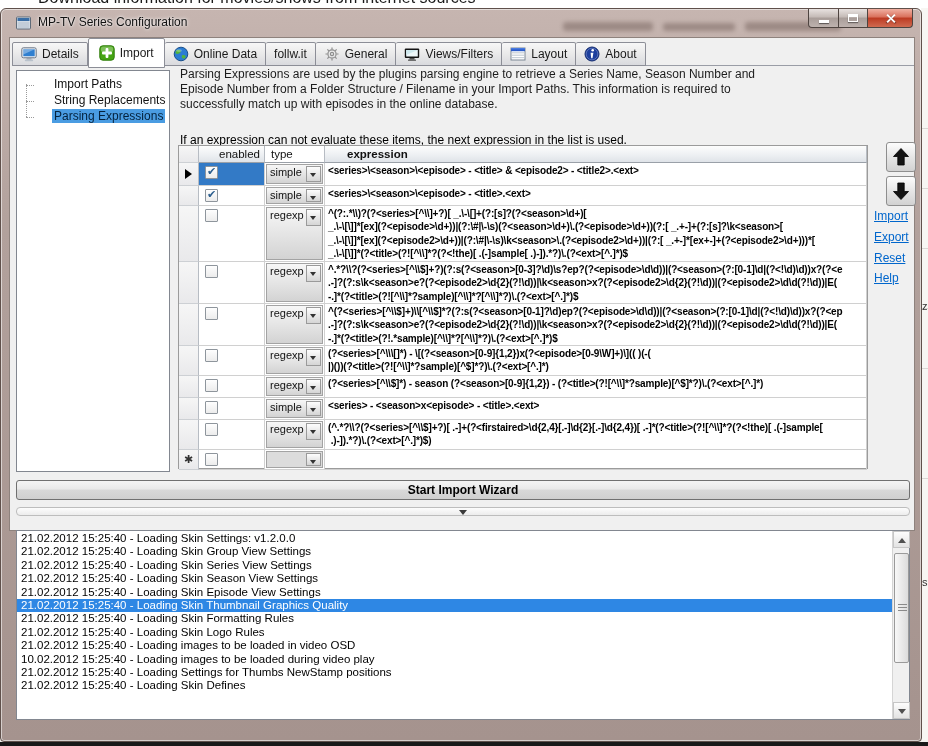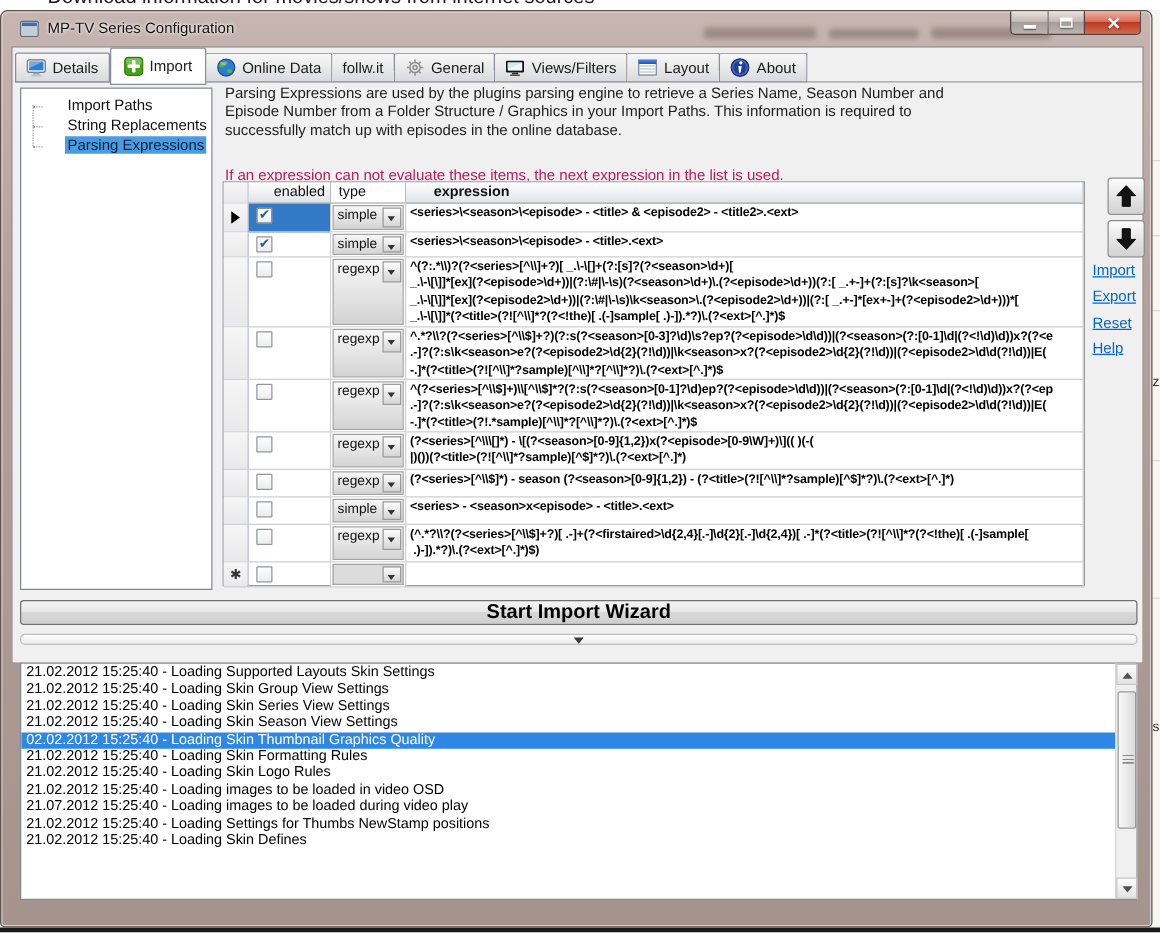--- a/index.html
+++ b/index.html
@@ -58,21 +58,21 @@
   
   .tree { position:absolute; left:6px; top:32px; width:154px; height:402px; background:#fff; border:1px solid #828790; padding-top:6px; }
   .tree::before { content:""; position:absolute; left:9px; top:13px; height:33px; border-left:1px dotted #9a9a9a; }
   .titem { position:relative; height:16px; line-height:15px; padding-left:35px; font-size:12px; color:#111; white-space:nowrap; }
   .titem::before { content:""; position:absolute; left:9px; top:8px; width:8px; border-top:1px dotted #9a9a9a; }
   .titem .tlabel { padding:0 2px; }
   .titem.selected .tlabel { background:#4a9ce2; color:#04223d; }
 
   
   .desc { position:absolute; left:170px; top:29px; width:700px; font-size:12px; color:#1c1c1c; line-height:15px; white-space:pre-line; }
-  .desc2 { position:absolute; left:170px; top:95px; width:700px; font-size:12px; color:#be185d; line-height:15px; }
+  .desc2 { position:absolute; left:170px; top:95px; width:700px; font-size:12px; color:#000000; line-height:15px; }
 
   
   .grid { position:absolute; left:168px; top:107px; width:690px; height:324px; background:#fff; border:1px solid #9b9b9b; }
   .ghead, .grow { display:flex; width:100%; }
   .ghead { height:17px; }
   .gcell { border-right:1px solid #d0d0d0; border-bottom:1px solid #d0d0d0; overflow:hidden; position:relative; }
   .hcell { background:linear-gradient(#fdfdfd, #eceff2 60%, #dfe3e8); border-right:1px solid #b7bcc3; border-bottom:1px solid #9aa0a8; font-size:11.5px; color:#111; line-height:16px; white-space:nowrap; }
   .c-rowhdr { width:20px; flex:0 0 20px; background:linear-gradient(#f6f6f6,#e9e9eb); border-right:1px solid #b7bcc3; border-bottom:1px solid #cdd0d4; }
   .c-enabled { width:66px; flex:0 0 66px; }
   .c-type { width:60px; flex:0 0 60px; background:#fff; display:flex; }
@@ -93,21 +93,21 @@
   .exprtext { font-size:10px; line-height:13.3px; padding:1px 3px; color:#000; white-space:pre; letter-spacing:-0.15px; }
 
   
   .arrowbtn { position:absolute; width:30px; height:30px; border:1px solid #8e8e8e; border-radius:3px;
     background:linear-gradient(#fdfdfd,#e6e6e6 50%,#d2d2d2); }
   .arrowbtn svg { display:block; margin:4px auto 0; }
   .sidelink { position:absolute; left:864px; font-size:12px; color:#0066cc; text-decoration:underline; cursor:pointer; }
 
   
   .wizard { position:absolute; left:6px; top:442px; width:894px; height:20px; border:1px solid #707070; border-radius:3px;
-    background:linear-gradient(#f4f4f4,#e9e9e9 45%,#d8d8d8 50%,#cfcfcf); font-size:16px; font-weight:bold; color:#000;
+    background:linear-gradient(#f4f4f4,#e9e9e9 45%,#d8d8d8 50%,#cfcfcf); font-size:12px; font-weight:bold; color:#000;
     display:flex; align-items:center; justify-content:center; }
 
   
   .splitter { position:absolute; left:6px; top:469px; width:894px; height:9px; border:1px solid #bdbdbd; border-radius:4px;
     background:linear-gradient(#fdfdfd,#ececec); }
   .splitter .tri { position:absolute; left:50%; top:2px; margin-left:-4px; width:0; height:0;
     border-left:4px solid transparent; border-right:4px solid transparent; border-top:5px solid #3a3a3a; }
 
   
   .log { position:absolute; left:6px; top:492px; width:894px; height:190px; background:#fff; border:1px solid #828790; }
@@ -263,21 +263,21 @@
         </div>
       </div>
 
       <div class="tree">
         <div class="titem"><span class="tlabel">Import Paths</span></div>
         <div class="titem"><span class="tlabel">String Replacements</span></div>
         <div class="titem selected"><span class="tlabel">Parsing Expressions</span></div>
       </div>
 
       <div class="desc">Parsing Expressions are used by the plugins parsing engine to retrieve a Series Name, Season Number and
-Episode Number from a Folder Structure / Graphics in your Import Paths. This information is required to
+Episode Number from a Folder Structure / Filename in your Import Paths. This information is required to
 successfully match up with episodes in the online database.</div>
       <div class="desc2">If an expression can not evaluate these items, the next expression in the list is used.</div>
 
       <div class="grid">
         <div class="ghead">
           <div class="gcell hcell c-rowhdr"></div>
           <div class="gcell hcell c-enabled h-enabled">enabled</div>
           <div class="gcell hcell c-type h-type">type</div>
           <div class="gcell hcell c-expr h-expr">expression</div>
         </div>
@@ -465,29 +465,30 @@
       <a class="sidelink" style="top:233px">Help</a>
 
       <div class="wizard">Start Import Wizard</div>
 
       <div class="splitter">
           <span class="tri"></span>
         </div>
 
       <div class="log">
         <div class="log-items" id="log-items">
-            <div class="logitem">21.02.2012 15:25:40 - Loading Supported Layouts Skin Settings</div>
+            <div class="logitem">21.02.2012 15:25:40 - Loading Skin Settings: v1.2.0.0</div>
             <div class="logitem">21.02.2012 15:25:40 - Loading Skin Group View Settings</div>
             <div class="logitem">21.02.2012 15:25:40 - Loading Skin Series View Settings</div>
             <div class="logitem">21.02.2012 15:25:40 - Loading Skin Season View Settings</div>
-            <div class="logitem sel">02.02.2012 15:25:40 - Loading Skin Thumbnail Graphics Quality</div>
+            <div class="logitem">21.02.2012 15:25:40 - Loading Skin Episode View Settings</div>
+            <div class="logitem sel">21.02.2012 15:25:40 - Loading Skin Thumbnail Graphics Quality</div>
             <div class="logitem">21.02.2012 15:25:40 - Loading Skin Formatting Rules</div>
             <div class="logitem">21.02.2012 15:25:40 - Loading Skin Logo Rules</div>
             <div class="logitem">21.02.2012 15:25:40 - Loading images to be loaded in video OSD</div>
-            <div class="logitem">21.07.2012 15:25:40 - Loading images to be loaded during video play</div>
+            <div class="logitem">10.02.2012 15:25:40 - Loading images to be loaded during video play</div>
             <div class="logitem">21.02.2012 15:25:40 - Loading Settings for Thumbs NewStamp positions</div>
             <div class="logitem">21.02.2012 15:25:40 - Loading Skin Defines</div>
           </div>
         <div class="vscroll">
           <div class="sbtn up"></div>
           <div class="sthumb"></div>
           <div class="sbtn down"></div>
         </div>
       </div>
     </div>

